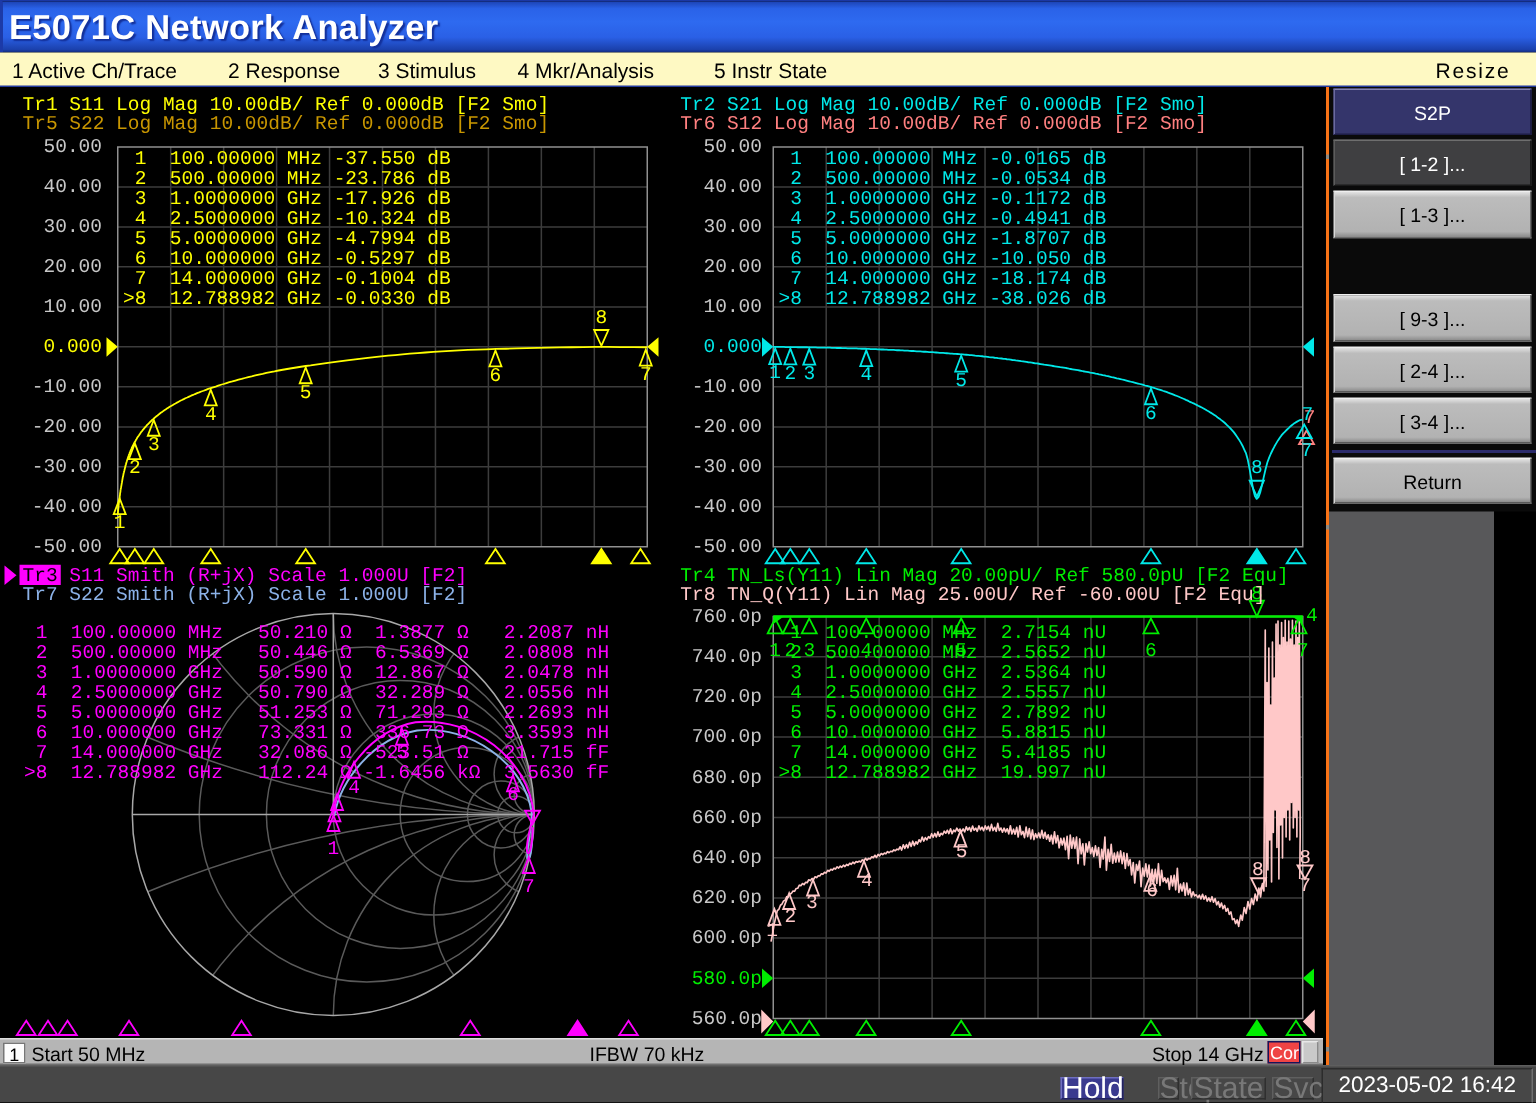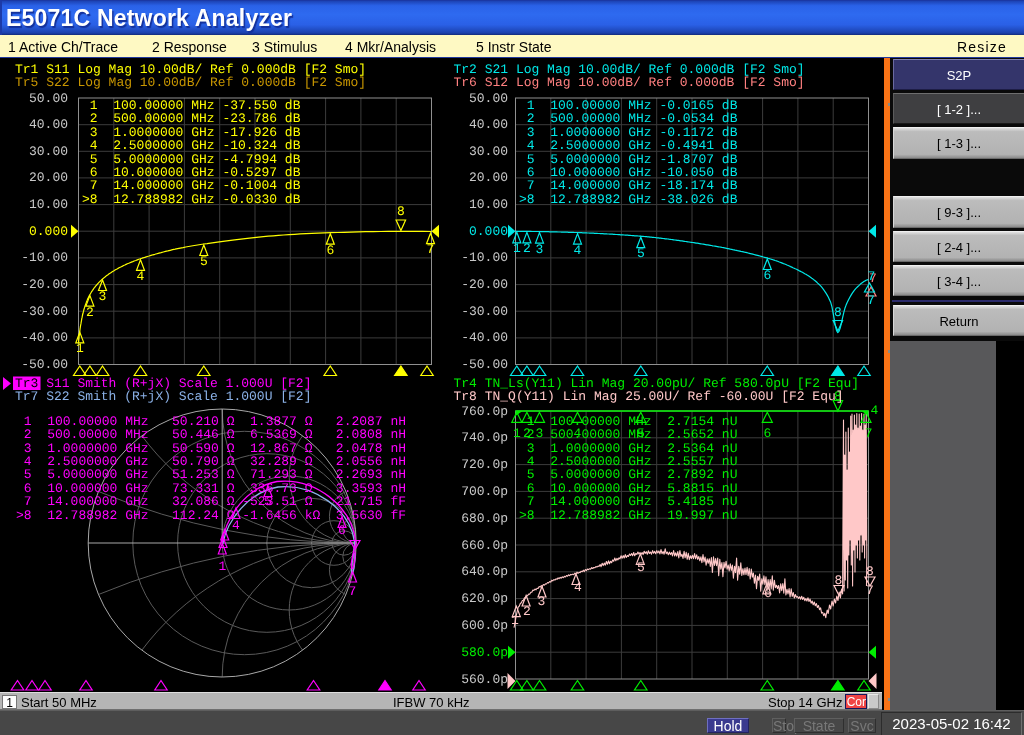--- a/index.html
+++ b/index.html
@@ -2,25 +2,25 @@
 <html><head><meta charset="utf-8"><style>
 html,body{margin:0;padding:0;width:1024px;height:735px;background:#000;overflow:hidden}
 *{box-sizing:border-box}
 body{font-family:"Liberation Sans",sans-serif;position:relative}
 .abs{position:absolute}
 #title{left:0;top:0;width:1024px;height:35px;border-left:2px solid #1c3aa8;border-top:1px solid #1b38a4;background:linear-gradient(180deg,#1c43b4 0,#2a62e8 14%,#2e6af0 40%,#2a60e6 70%,#1b41ad 94%,#122a7a 100%)}
 #title span{position:absolute;left:4px;top:3.5px;font-size:23px;font-weight:bold;color:#fff;letter-spacing:0.2px;text-shadow:1.5px 1.5px 1px #13309a}
 #menubar{left:0;top:35px;width:1024px;height:23px;background:#fef9c3;border-bottom:1.5px solid #233a9e;font-size:14px;color:#000}
 #menubar span{position:absolute;top:4px}
 #screen{left:0;top:58px;width:884px;height:634px;background:#000}
-#panel{left:884px;top:58px;width:112px;height:652px;background:#58585a;border-left:6px solid #f97316}
+#panel{left:884px;top:58px;width:112px;height:652px;background:#58585a;border-left:2px solid #f97316}
 .sk{position:absolute;left:3px;width:132px;height:31.4px;font-size:13px;text-align:center;line-height:31px;color:#000;background:linear-gradient(180deg,#e2e2e2 0,#bcbcbc 12%,#b2b2b2 88%,#8a8a8a 100%);border:1px solid #6a6a6a;border-top-color:#efefef;border-left-color:#d8d8d8}
 #sbar{left:0;top:692px;width:882px;height:18px;background:#b5b5b5;border-top:1px solid #dedede;border-bottom:1px solid #6f6f6f;font-size:13px;color:#000}
 #taskbar{left:0;top:710px;width:1024px;height:25px;background:#474747;border-top:1px solid #5e5e5e;font-size:14px}
-.tbtn{position:absolute;top:7px;height:15px;line-height:15px;text-align:center;color:#787878;background:#474747;border:1px solid #2f2f2f;border-top-color:#5f5f5f;border-left-color:#5f5f5f;font-size:14px}
+.tbtn{position:absolute;top:7px;height:15px;line-height:15px;text-align:center;color:#787878;background:#474747;border:1px solid #2f2f2f;border-top-color:#5f5f5f;border-left-color:#5f5f5f;font-size:20px}
 </style></head><body>
 <div id="title" class="abs">
     <span>E5071C Network Analyzer</span>
   </div>
 <div id="menubar" class="abs">
  <span style="left:8px">1 Active Ch/Trace</span>
  <span style="left:152px">2 Response</span>
  <span style="left:252px">3 Stimulus</span>
  <span style="left:345px">4 Mkr/Analysis</span>
  <span style="left:476px">5 Instr State</span>

